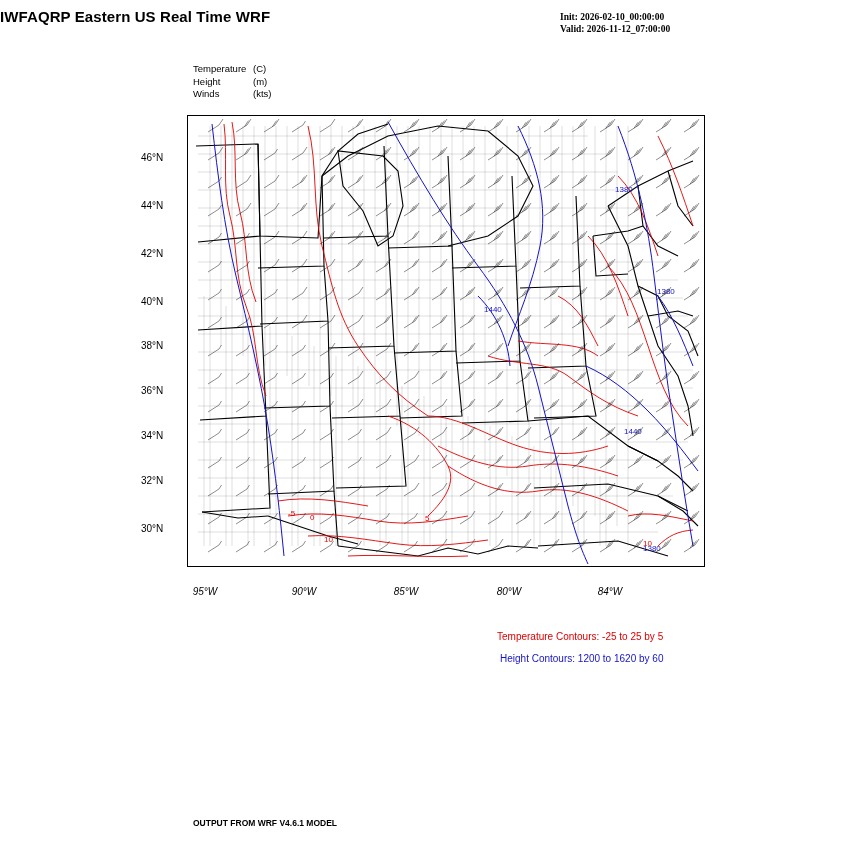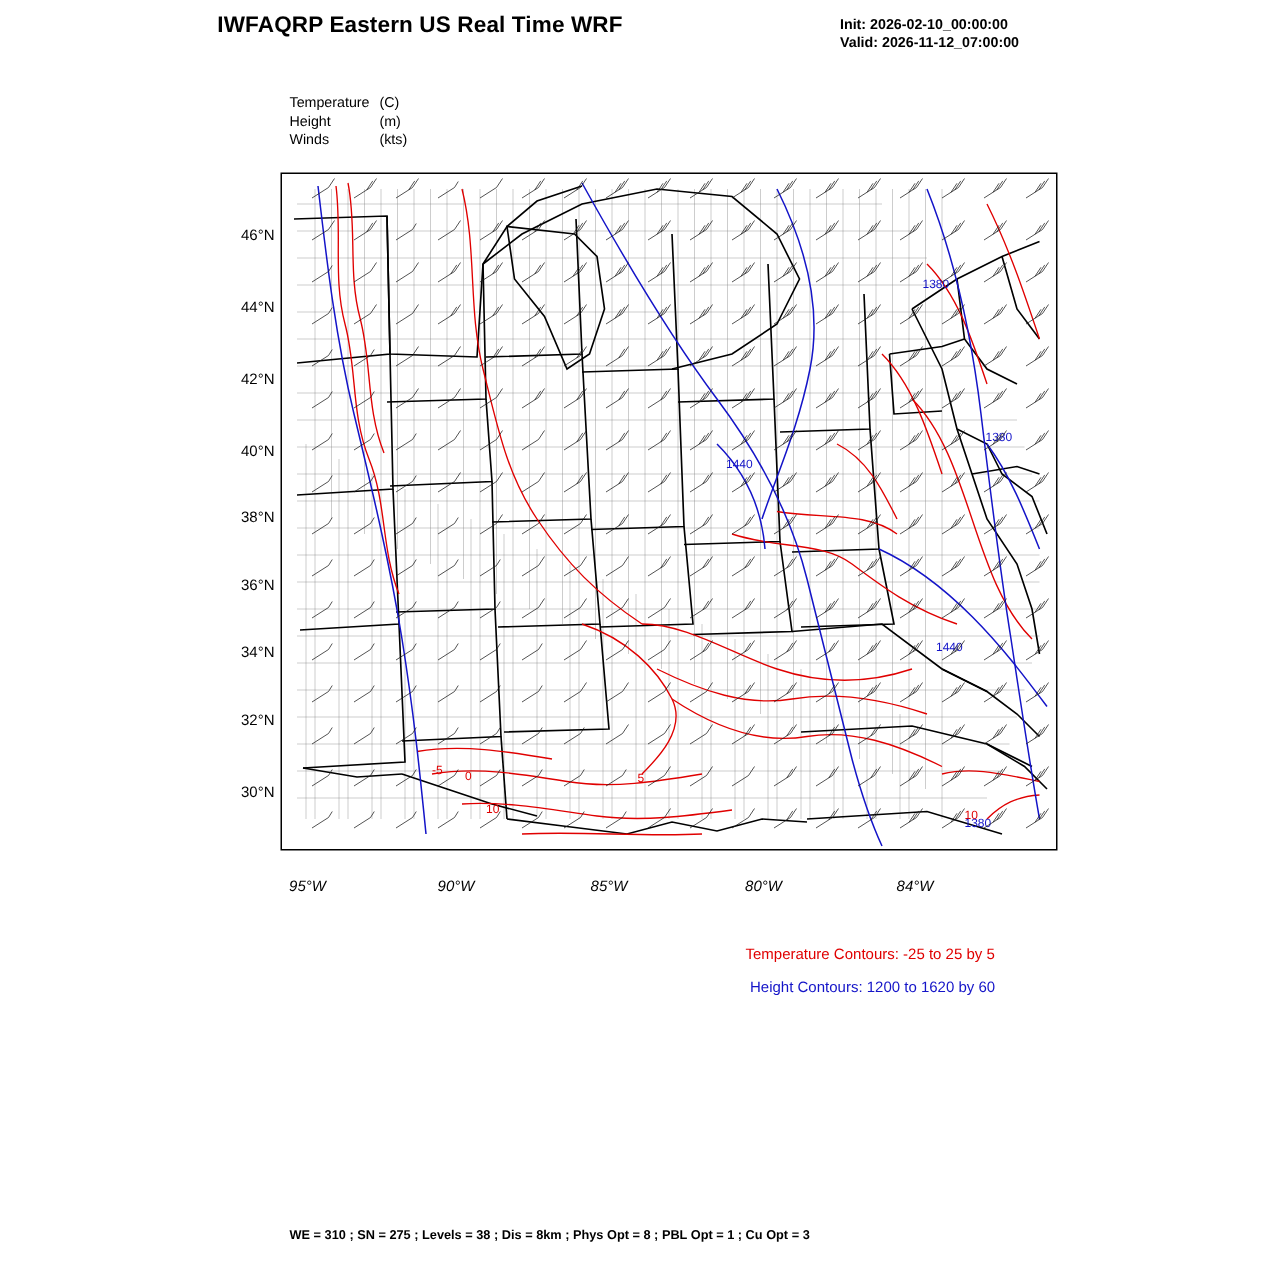--- a/index.html
+++ b/index.html
@@ -12,32 +12,32 @@
     height: 850px;
     position: relative;
     font-family: "Liberation Sans", sans-serif;
     color: #000000;
     overflow: hidden;
   }
   .abs { position: absolute; }
 
   #title {
     left: 0; top: 8px; width: 560px;
-    text-align: center;
+    text-align: left;
     font-size: 15px;
     font-weight: bold;
     letter-spacing: 0.1px;
   }
   #init-block {
     left: 560px; top: 11px;
     font-size: 9.5px;
     font-weight: bold;
     line-height: 12px;
   }
-  #init-block div { white-space: pre; }
+  #init-block div { white-space: pre; font-family: Liberation Serif, serif; }
 
   #varlist {
     left: 193px; top: 63px;
     font-size: 9.5px;
     line-height: 12.5px;
   }
   #varlist .row { display: block; white-space: pre; }
   #varlist .lbl { display: inline-block; width: 60px; }
 
   #plot-frame {
@@ -45,21 +45,20 @@
     width: 518px; height: 452px;
     border: 1.3px solid #000;
     box-sizing: border-box;
     overflow: hidden;
     background: #ffffff;
   }
   #plot-frame svg { display: block; }
 
   .ylab {
     font-size: 10px;
-    text-align: right;
     width: 42px;
   }
   .xlab {
     font-size: 10px;
     text-align: center;
     width: 46px;
     font-style: italic;
   }
 
   #legend-h {
@@ -1131,14 +1130,14 @@
           <use href="#barb3"></use>
         </g>
     </g>
   </svg>
 </div>
 
 <div class="abs" id="legend-h">Height Contours: 1200 to 1620 by 60</div>
 <div class="abs" id="legend-t">Temperature Contours: -25 to 25 by 5</div>
 
 <div class="abs" id="footer">
-  <div>WE = 310 ; SN = 275 ; Levels = 38 ; Dis = 8km ; Phys Opt = 8 ; PBL Opt = 1 ; Cu Opt = 3</div>
+  <div>OUTPUT FROM WRF V4.6.1 MODEL</div>
 </div>
 
 </body></html>

